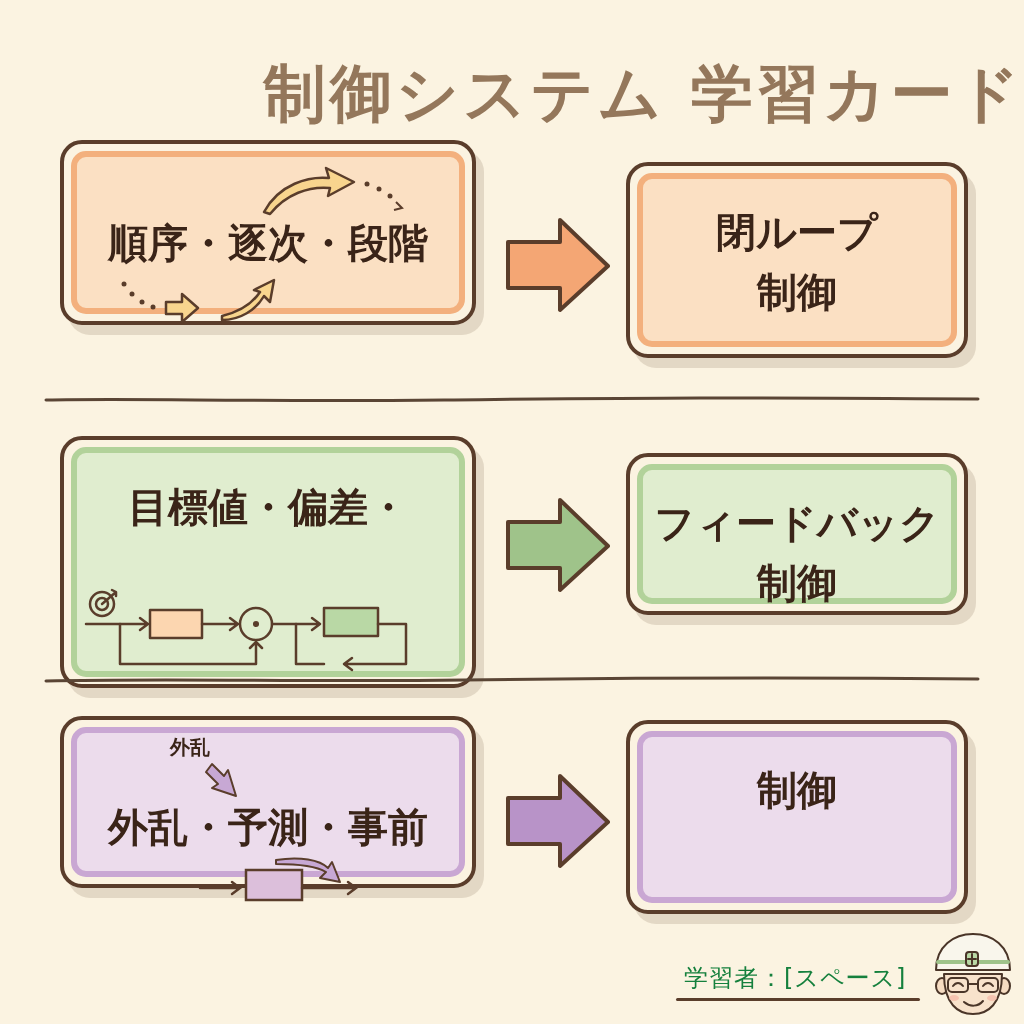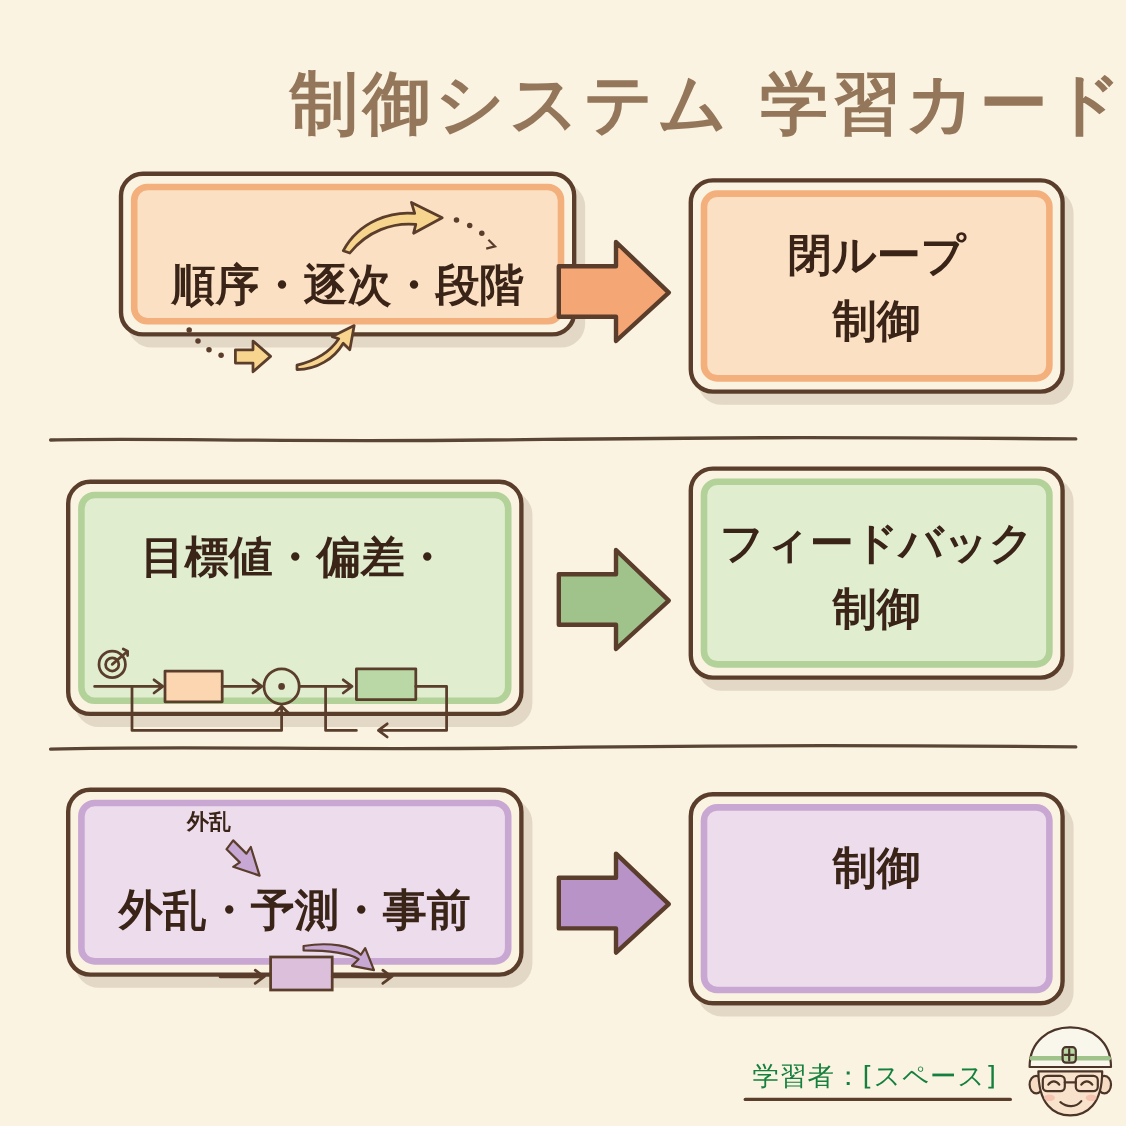--- a/index.html
+++ b/index.html
@@ -38,21 +38,21 @@
     letter-spacing: 1px;
   }
   .footer-line { position: absolute; left: 676px; top: 998px; width: 244px; height: 3px; background: #5a3d2b; border-radius: 2px; }
   .small-label { position: absolute; font-size: 20px; font-weight: bold; color: #3a2418; }
 </style>
 </head>
 <body>
 
 <div class="title">制御システム 学習カード</div>
 
-<div class="card left-card orange" style="top:156px;height:150px;margin-left:48px;">
+<div class="card left-card orange" style="top:140px;height:185px;">
   <div class="inner"></div>
   <svg class="abs" style="left:0;top:0;" width="416" height="206">
 
     <path d="M200 68 C215 40, 245 32, 265 34 L262 24 L290 38 L264 52 L266 44 C245 42, 222 50, 206 70 Z" fill="#f8d58e" stroke="#5a3d2b" stroke-width="2.5" stroke-linejoin="round"></path>
     <circle cx="303" cy="40" r="2.5" fill="#5a3d2b"></circle>
     <circle cx="315" cy="45" r="2.5" fill="#5a3d2b"></circle>
     <circle cx="326" cy="52" r="2.5" fill="#5a3d2b"></circle>
     <path d="M332 58 L338 64 L330 66" fill="none" stroke="#5a3d2b" stroke-width="2"></path>
 
     <circle cx="60" cy="140" r="2.5" fill="#5a3d2b"></circle>
@@ -76,21 +76,21 @@
   <div class="text" style="top:36px;">
     <div>閉ループ</div>
     <div>制御</div>
   </div>
 </div>
 
 <svg class="divider" style="top:396px;" viewBox="0 0 936 8" preserveAspectRatio="none">
   <path d="M2 4 C100 2, 200 6, 400 4 S650 1, 934 3" fill="none" stroke="#5a4535" stroke-width="3" stroke-linecap="round"></path>
 </svg>
 
-<div class="card left-card green" style="top:436px;height:215px;">
+<div class="card left-card green" style="top:436px;height:252px;">
   <div class="inner"></div>
   <div class="text" style="top:38px;font-size:40px;line-height:58px;">
     <div>目標値・偏差・</div>
   </div>
 </div>
 
 <svg class="abs" style="left:80px;top:586px;" width="340" height="84">
   <g fill="none" stroke="#5a3d2b" stroke-width="2.5" stroke-linecap="round" stroke-linejoin="round">
     <g>
       <circle cx="22" cy="18" r="12"></circle>
@@ -107,21 +107,21 @@
     <path d="M40 38 L40 78 L176 78 L176 56 M170 62 L176 56 L182 62"></path>
     <path d="M298 38 L326 38 L326 78 L266 78 M272 72 L264 78 L272 84"></path>
     <path d="M216 38 L216 78 L244 78"></path>
   </g>
 </svg>
 
 <svg class="arrow" style="top:494px;" viewBox="0 0 112 100">
   <path d="M6 28 L58 28 L58 6 L106 52 L58 96 L58 74 L6 74 Z" fill="#9fc38a" stroke="#5a3d2b" stroke-width="4" stroke-linejoin="round"></path>
 </svg>
 
-<div class="card right-card green" style="top:424px;height:194px;">
+<div class="card right-card green" style="top:453px;height:162px;">
   <div class="inner"></div>
   <div class="text" style="top:36px;">
     <div>フィードバック</div>
     <div>制御</div>
   </div>
 </div>
 
 <svg class="divider" style="top:676px;" viewBox="0 0 936 8" preserveAspectRatio="none">
   <path d="M2 5 C120 2, 260 6, 420 4 S700 1, 934 3" fill="none" stroke="#5a4535" stroke-width="3" stroke-linecap="round"></path>
 </svg>

